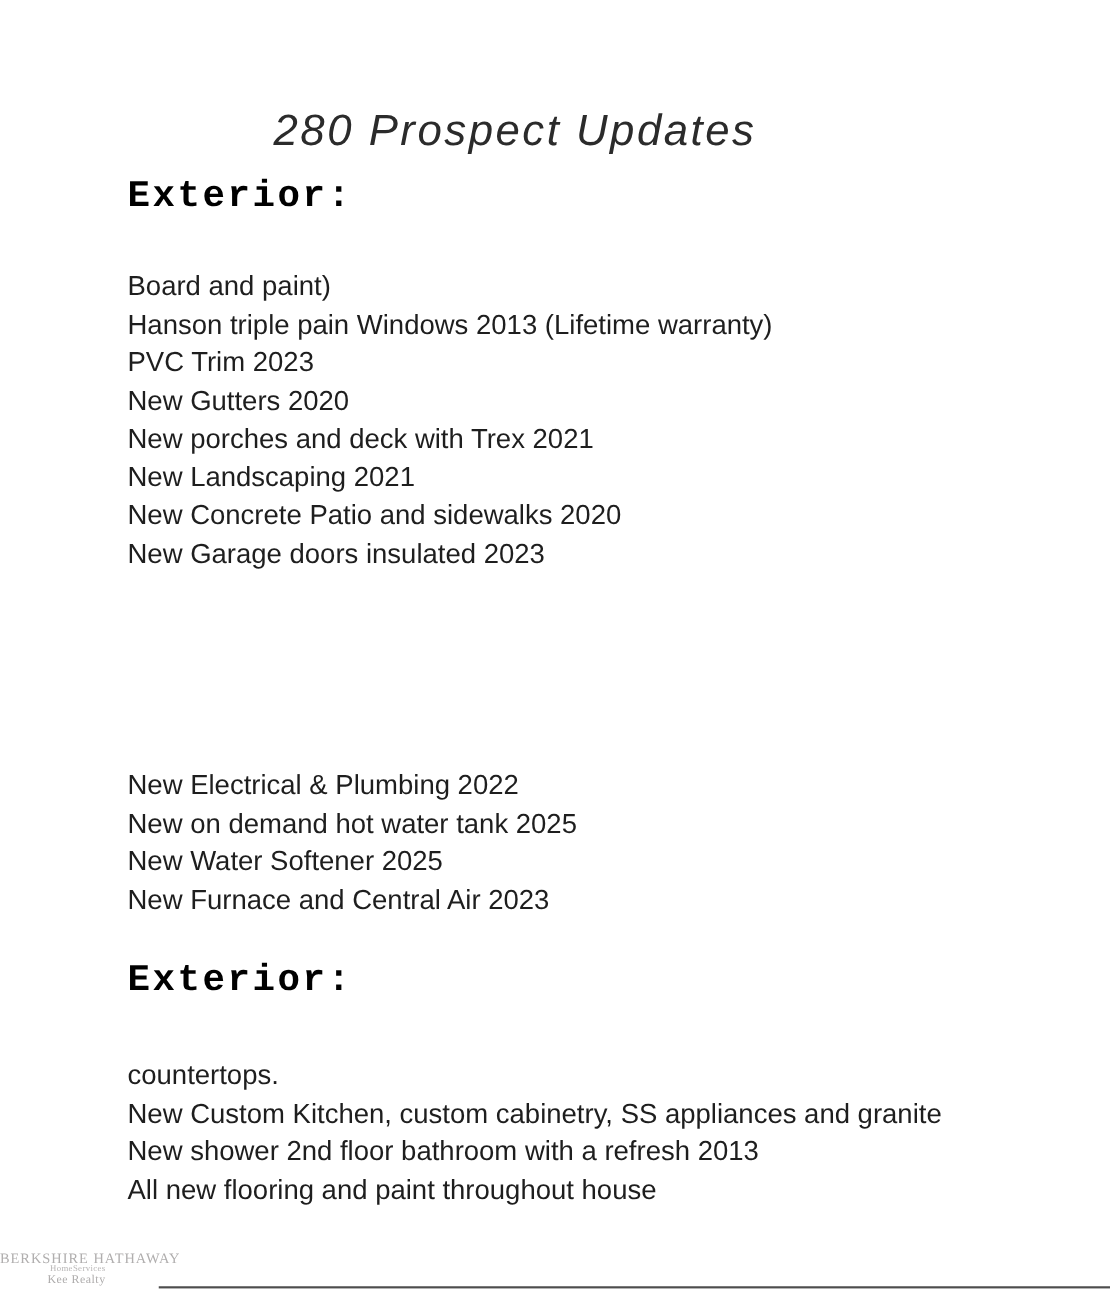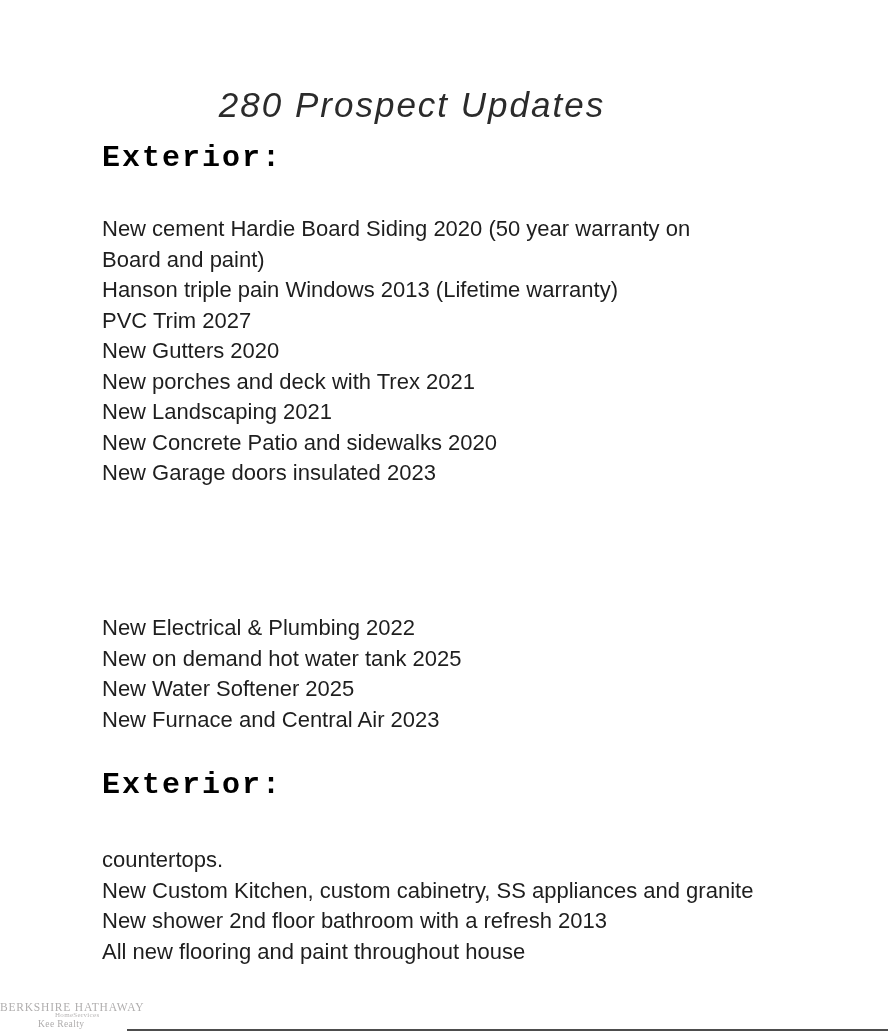--- a/index.html
+++ b/index.html
@@ -66,21 +66,20 @@
   }
   .wm-homeservices {
     position: absolute;
     left: 40px;
     top: 11px;
     font-family: "Liberation Serif", serif;
     font-size: 7px;
     letter-spacing: 0.3px;
     color: #b7b5b5;
     white-space: nowrap;
-    margin-left: 15px;
   }
   .wm-realty {
     position: absolute;
     left: 38px;
     top: 19px;
     font-family: "Liberation Serif", serif;
     font-size: 9.5px;
     letter-spacing: 0.4px;
     color: #aeacac;
     white-space: nowrap;
@@ -96,24 +95,23 @@
 </style>
 </head>
 <body>
 
 <div class="page">
 
   <h1 class="doc-title">280 Prospect Updates</h1>
 
   <h2 class="sec-heading" id="h-exterior">Exterior:</h2>
   <div class="sec-lines" id="l-exterior">
-      <div class="line">New cement Hardie Board Siding 2020 (50 year warranty on</div>
       <div class="line">Board and paint)</div>
       <div class="line">Hanson triple pain Windows 2013 (Lifetime warranty)</div>
-      <div class="line">PVC Trim 2027</div>
+      <div class="line">PVC Trim 2023</div>
       <div class="line">New Gutters 2020</div>
       <div class="line">New porches and deck with Trex 2021</div>
       <div class="line">New Landscaping 2021</div>
       <div class="line">New Concrete Patio and sidewalks 2020</div>
       <div class="line">New Garage doors insulated 2023</div>
     </div>
 
   <div class="sec-lines" id="l-mechanical">
       <div class="line">New Electrical &amp; Plumbing 2022</div>
       <div class="line">New on demand hot water tank 2025</div>

